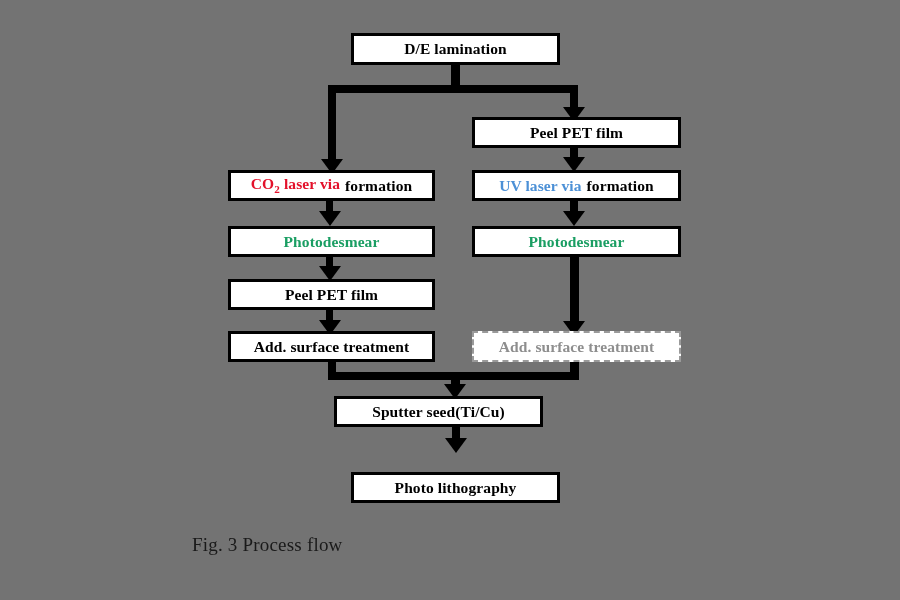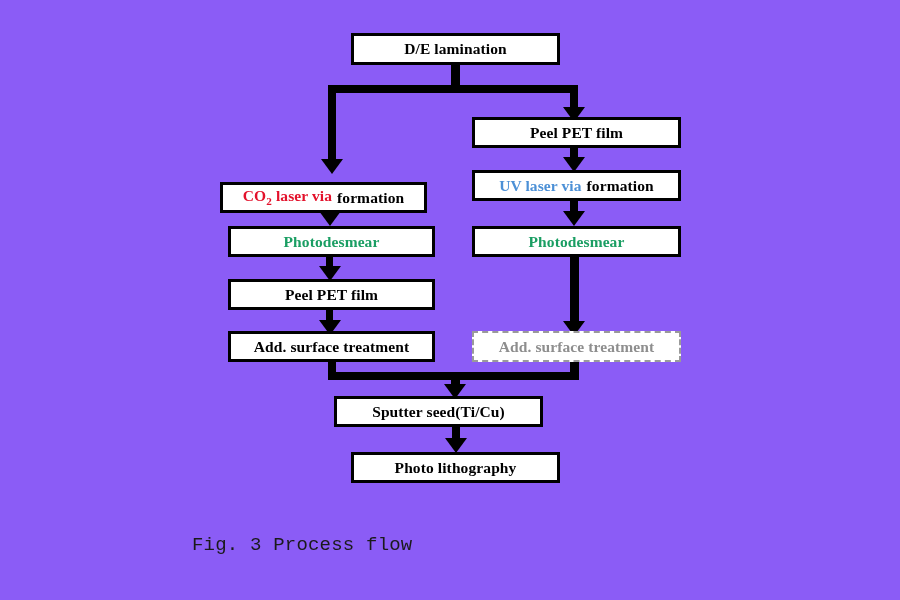--- a/index.html
+++ b/index.html
@@ -4,21 +4,21 @@
 <style>
   html, body {
     margin: 0;
     padding: 0;
     background: #ffffff;
   }
   #canvas {
     position: relative;
     width: 900px;
     height: 600px;
-    background: #8b5cf6;
+    background: #737373;
     overflow: hidden;
     font-family: "Liberation Serif", "DejaVu Serif", serif;
   }
 
   
   .box {
     position: absolute;
     box-sizing: border-box;
     border: 3px solid #000000;
     background: #ffffff;
@@ -57,21 +57,21 @@
     border-right: 11px solid transparent;
     border-top: 15px solid #000000;
     z-index: 3;
   }
 
   
   #caption {
     position: absolute;
     left: 192px;
     top: 534px;
-    font-family: Liberation Mono, monospace;
+    font-family: Liberation Serif, serif;
     font-size: 19px;
     font-weight: normal;
     color: #1a1a1a;
     letter-spacing: 0.2px;
     white-space: nowrap;
   }
 </style>
 </head>
 <body>
 
@@ -118,21 +118,21 @@
   <div class="arrow" style="left:445px; top:438px;"></div>
 
   <div class="box" style="left:351px; top:33px; width:209px; height:32px;">
     <span>D/E lamination</span>
   </div>
 
   <div class="box" style="left:472px; top:117px; width:209px; height:31px;">
     <span>Peel PET film</span>
   </div>
 
-  <div class="box" style="left:220px; top:170px; width:207px; height:31px;margin-top:12px;">
+  <div class="box" style="left:228px; top:170px; width:207px; height:31px;">
     <span class="seg red">CO<sub style="font-size:0.72em;">2</sub> laser via</span>
       <span class="sp"></span>
       <span class="seg">formation</span>
   </div>
 
   <div class="box" style="left:472px; top:170px; width:209px; height:31px;">
     <span class="seg blue">UV  laser via</span>
       <span class="sp"></span>
       <span class="seg">formation</span>
   </div>
@@ -154,19 +154,19 @@
   </div>
 
   <div class="box dashed" style="left:472px; top:331px; width:209px; height:31px;">
     <span class="seg grey">Add.  surface treatment</span>
   </div>
 
   <div class="box" style="left:334px; top:396px; width:209px; height:31px;">
     <span>Sputter seed(Ti/Cu)</span>
   </div>
 
-  <div class="box" style="left:351px; top:452px; width:209px; height:31px;">
+  <div class="box" style="left:351px; top:472px; width:209px; height:31px;">
     <span>Photo lithography</span>
   </div>
 
   <div id="caption">Fig. 3 Process flow</div>
 
 </div>
 
 </body></html>

